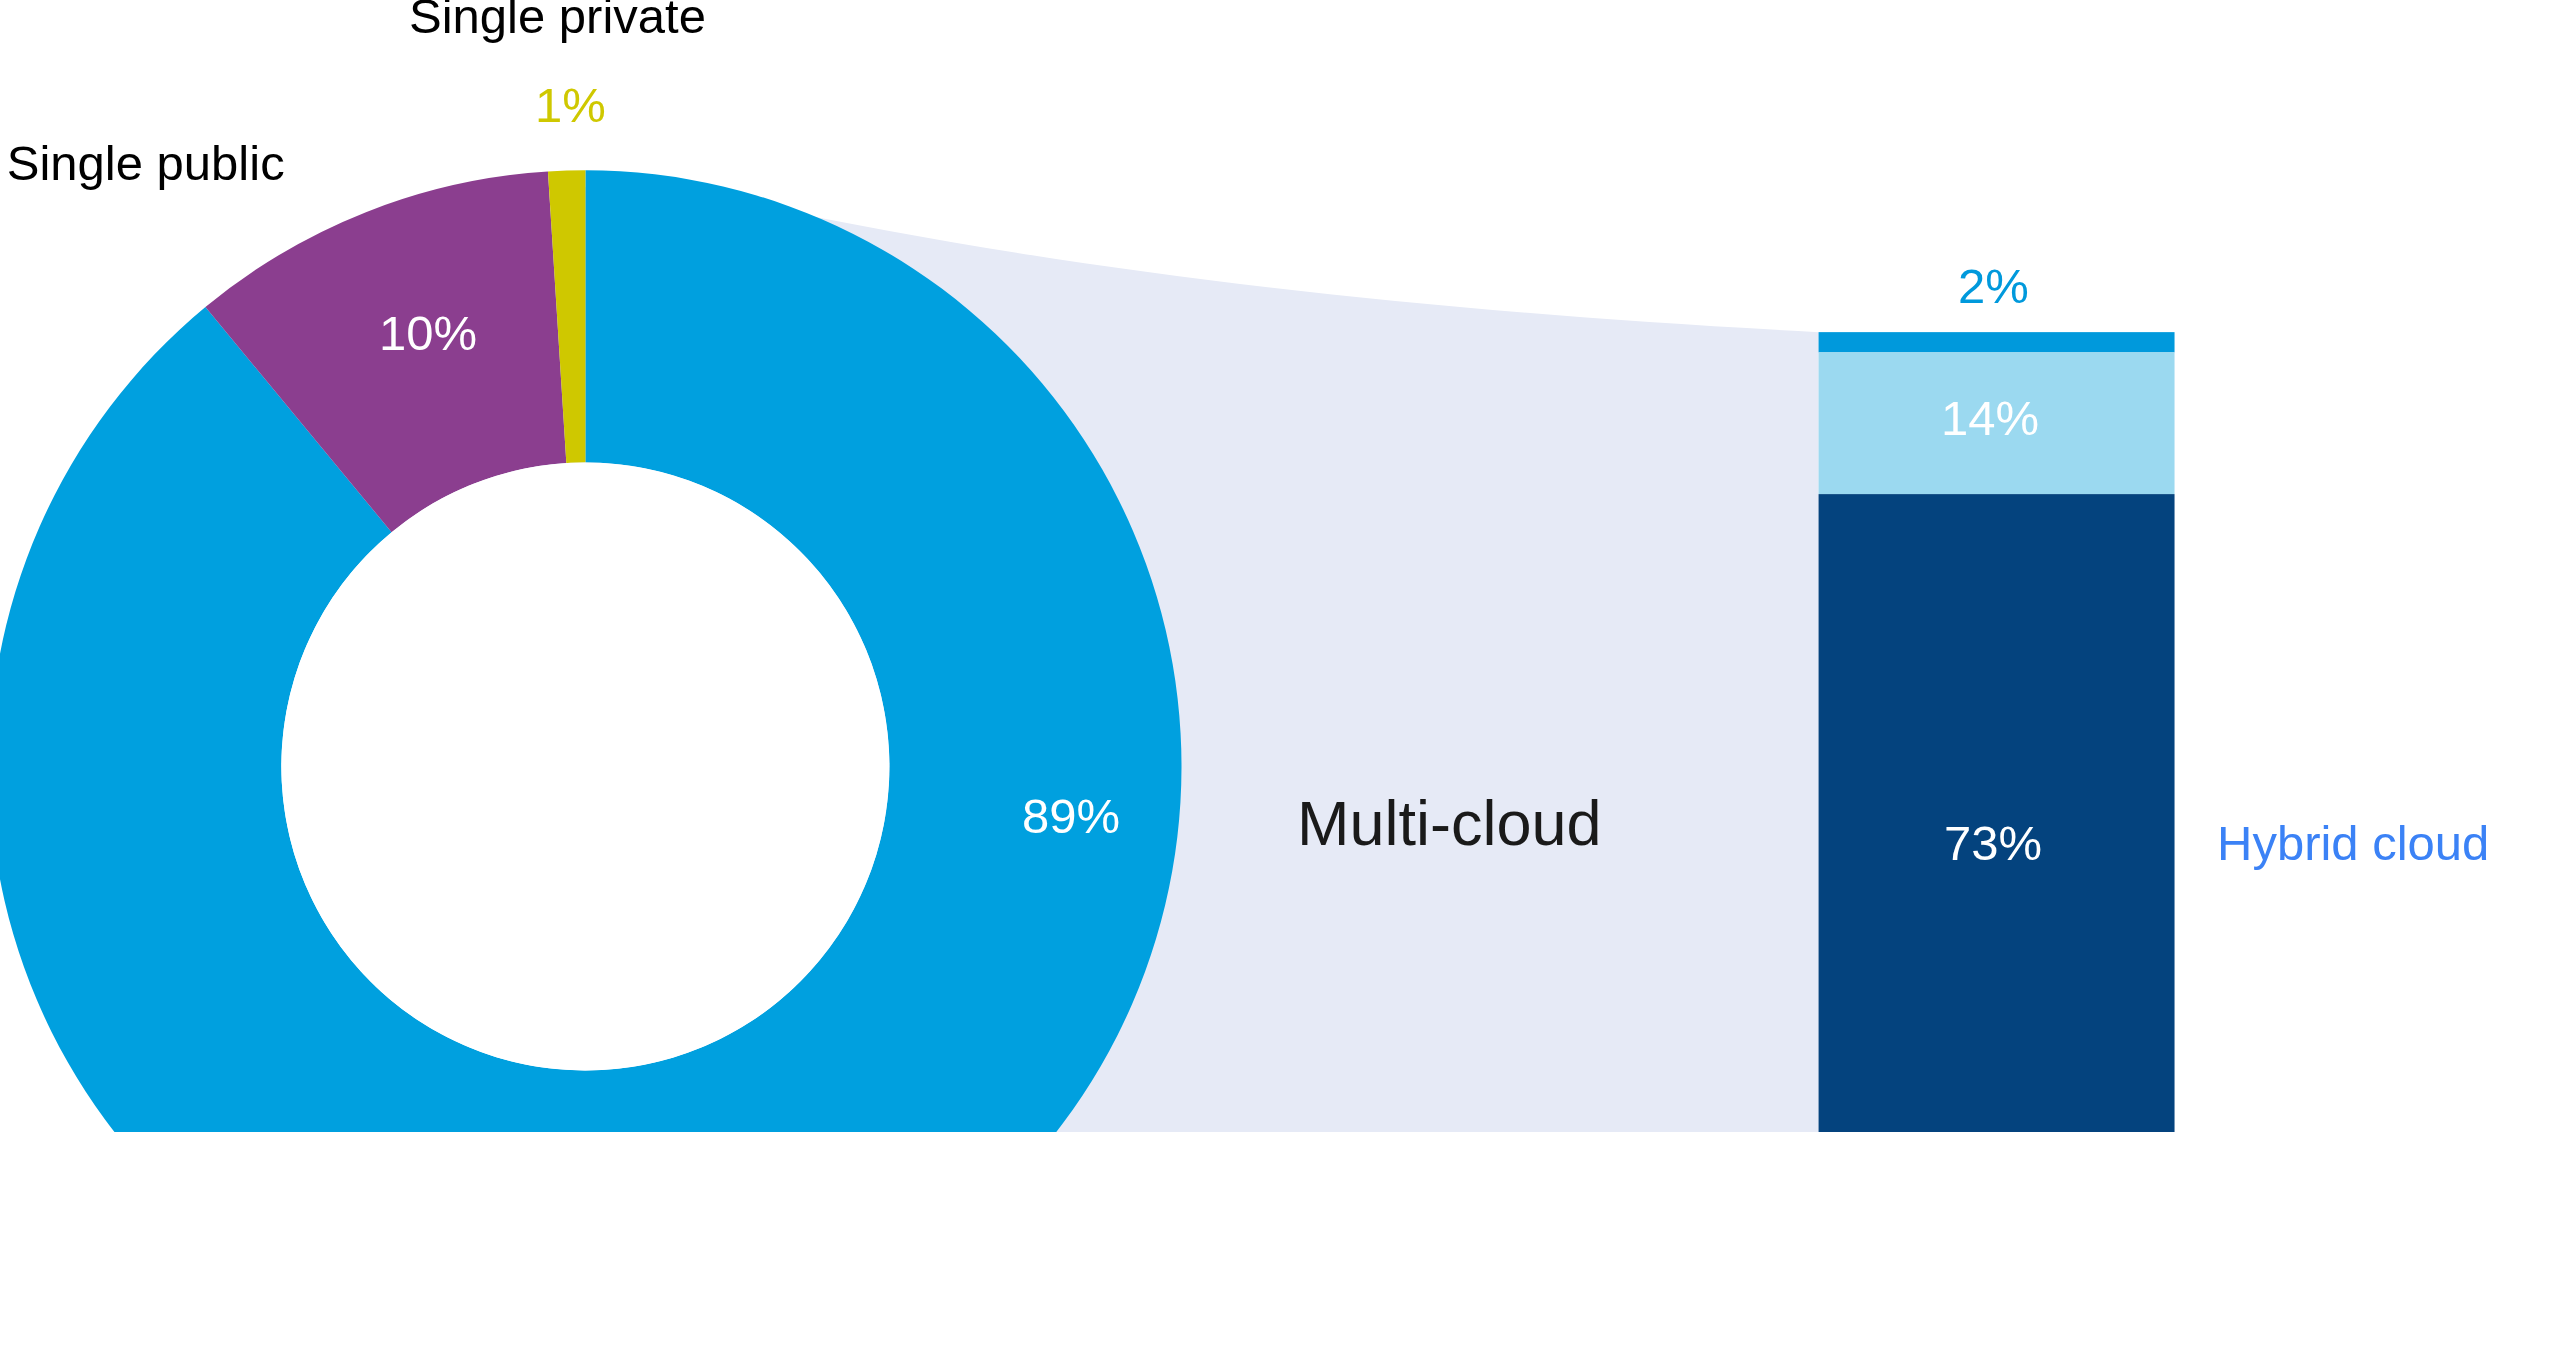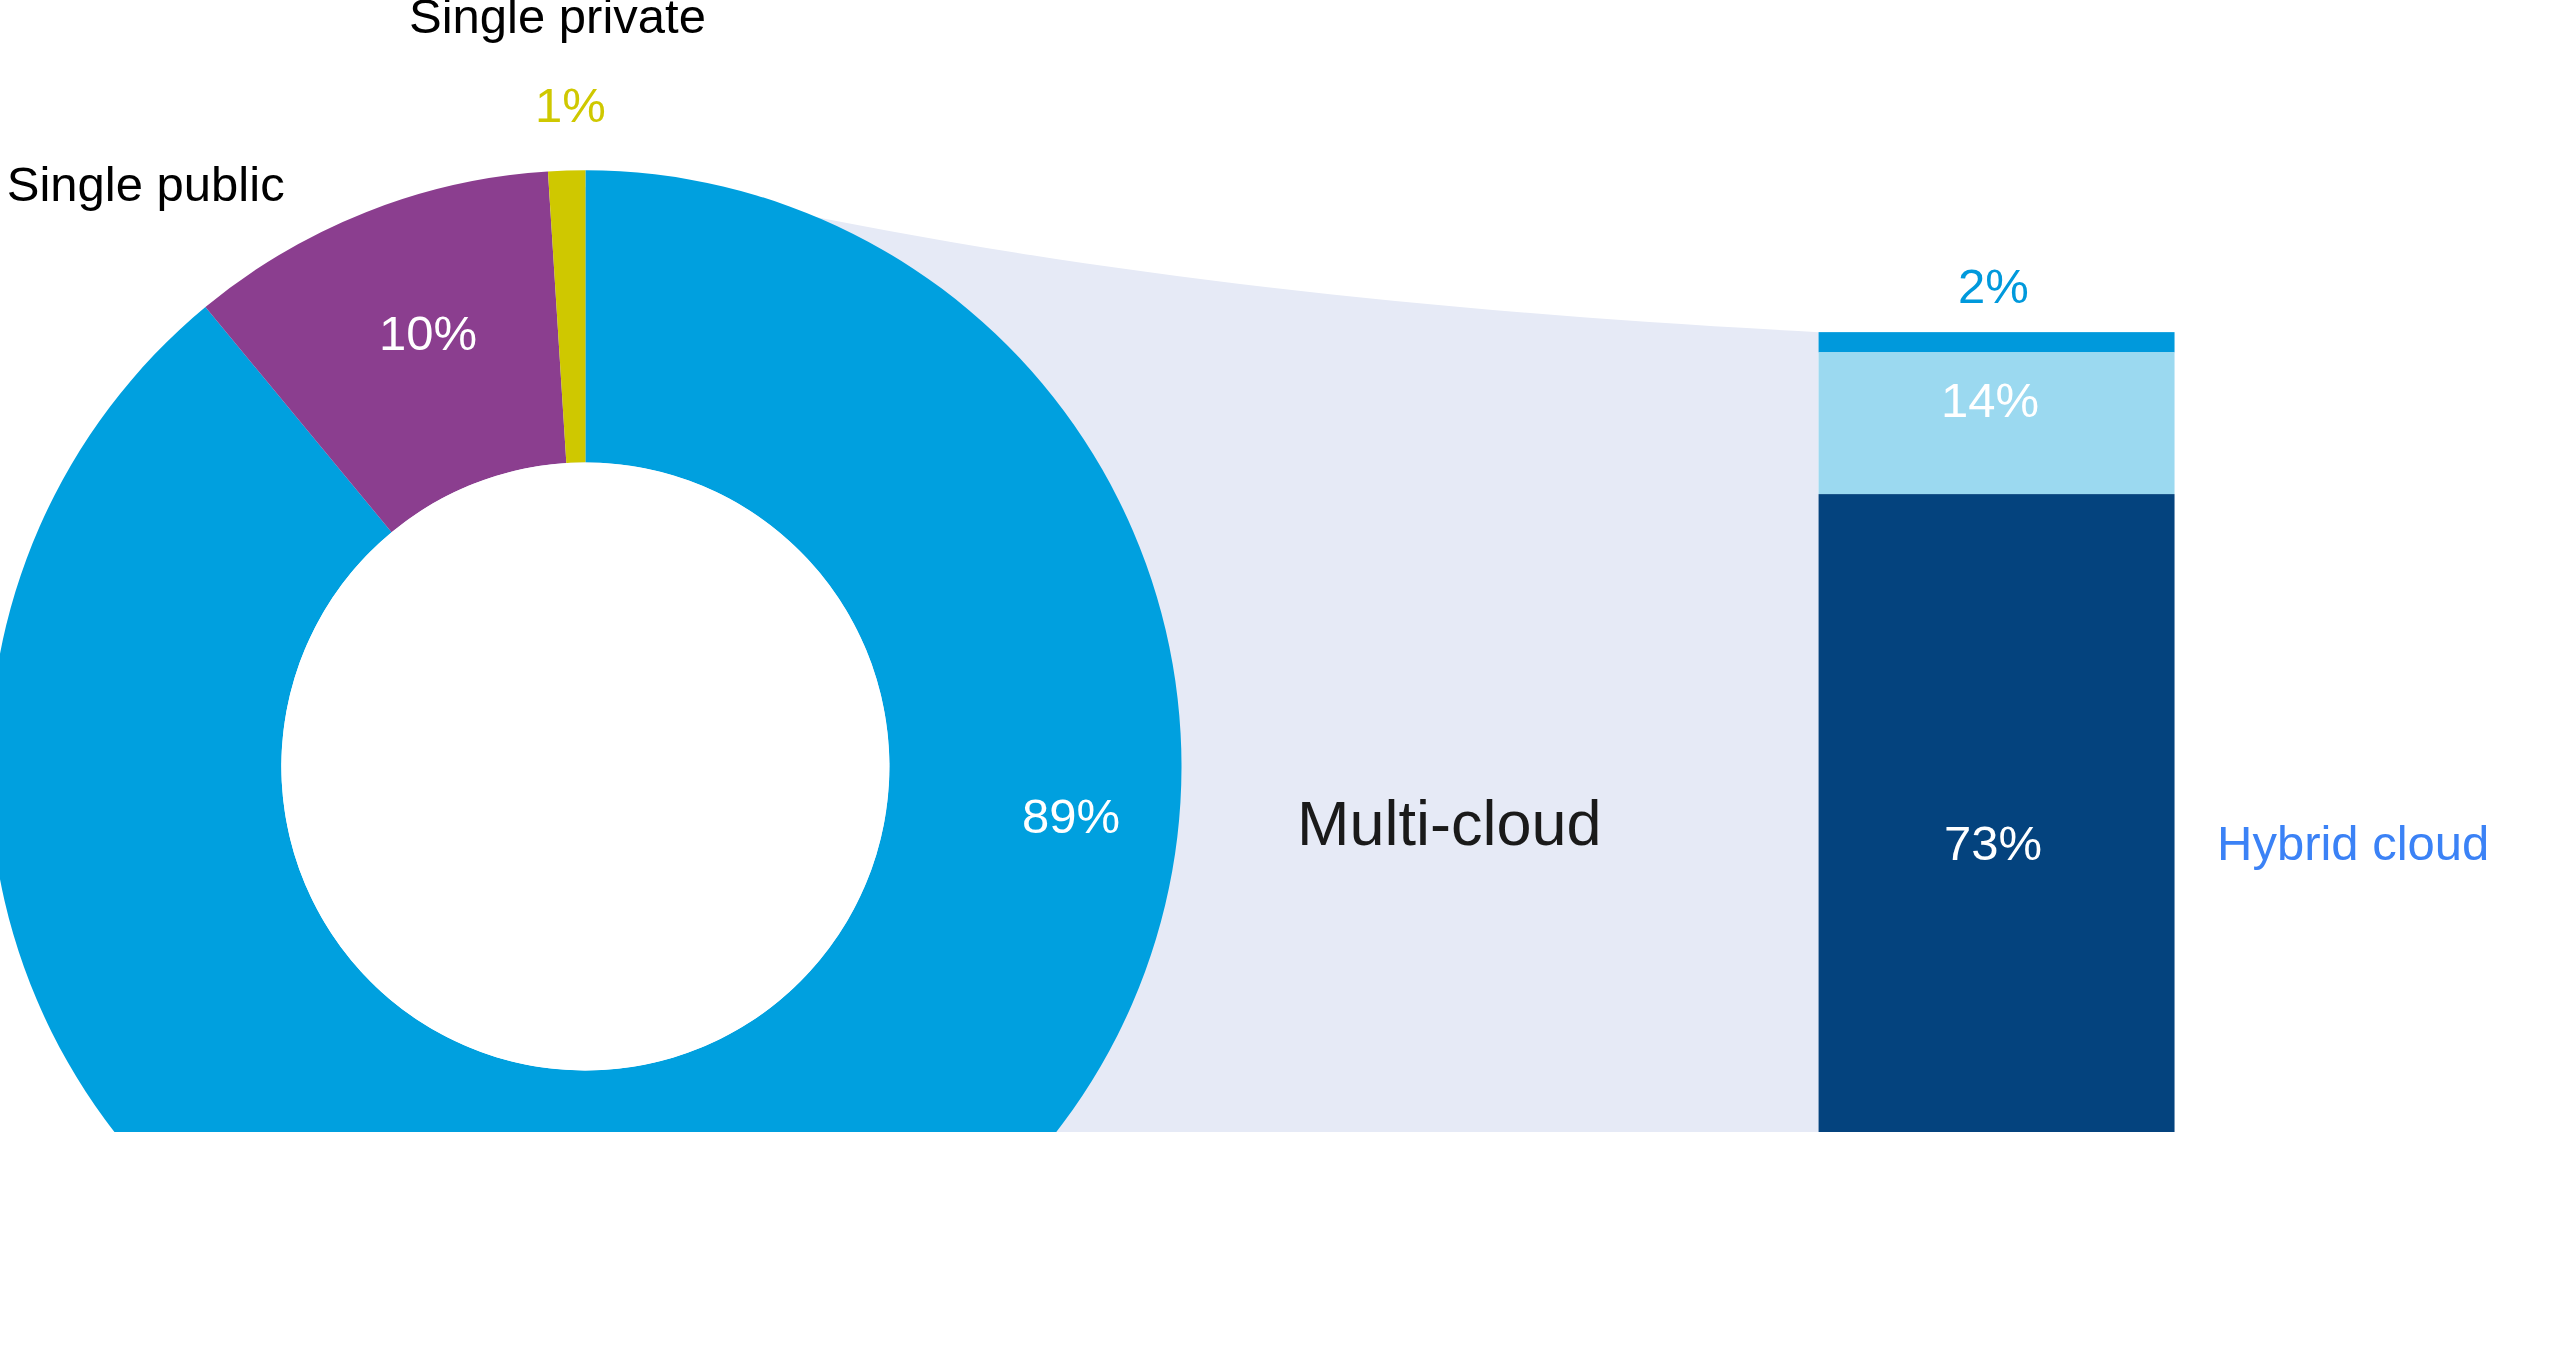--- a/index.html
+++ b/index.html
@@ -85,32 +85,32 @@
       <rect id="bar-seg-private" x="2135" y="390.0" width="418" height="23.8" fill="#0099DC"></rect>
       <rect id="bar-seg-public" x="2135" y="413.8" width="418" height="166.4" fill="#9BD9F0"></rect>
       <rect id="bar-seg-hybrid" x="2135" y="580.2" width="418" height="867.8" fill="#04437E"></rect>
     </g>
   </svg>
 
   <div class="lbl cat-out" style="left:409px; top:-8.5px;">Single private</div>
 
   <div class="lbl pct-out" style="left:535px; top:81px; color:#CFC800;">1%</div>
 
-  <div class="lbl cat-out" style="left:6.8px; top:160px;">Single public</div>
+  <div class="lbl cat-out" style="left:6.8px; top:139px;">Single public</div>
 
   <div class="lbl pct-in" style="left:379px; top:309px;">10%</div>
 
   <div class="lbl pct-in" style="left:998px; top:792px;margin-left:24px;">89%</div>
 
   <div class="lbl mid-label" style="left:1297px; top:792px;">Multi-cloud</div>
 
   <div class="lbl pct-out" style="left:1958px; top:262px; color:#0099DC;">2%</div>
 
 
-  <div class="lbl pct-in" style="left:1941px; top:376px;">14%</div>
+  <div class="lbl pct-in" style="left:1941px; top:394px;">14%</div>
 
 
   <div class="lbl pct-in" style="left:1944px; top:819px;">73%</div>
 
   <div class="lbl cat-right" style="left:2217px; top:819px; color:#3b82f6;">Hybrid cloud</div>
 
 </div>
 
 
 </body></html>

